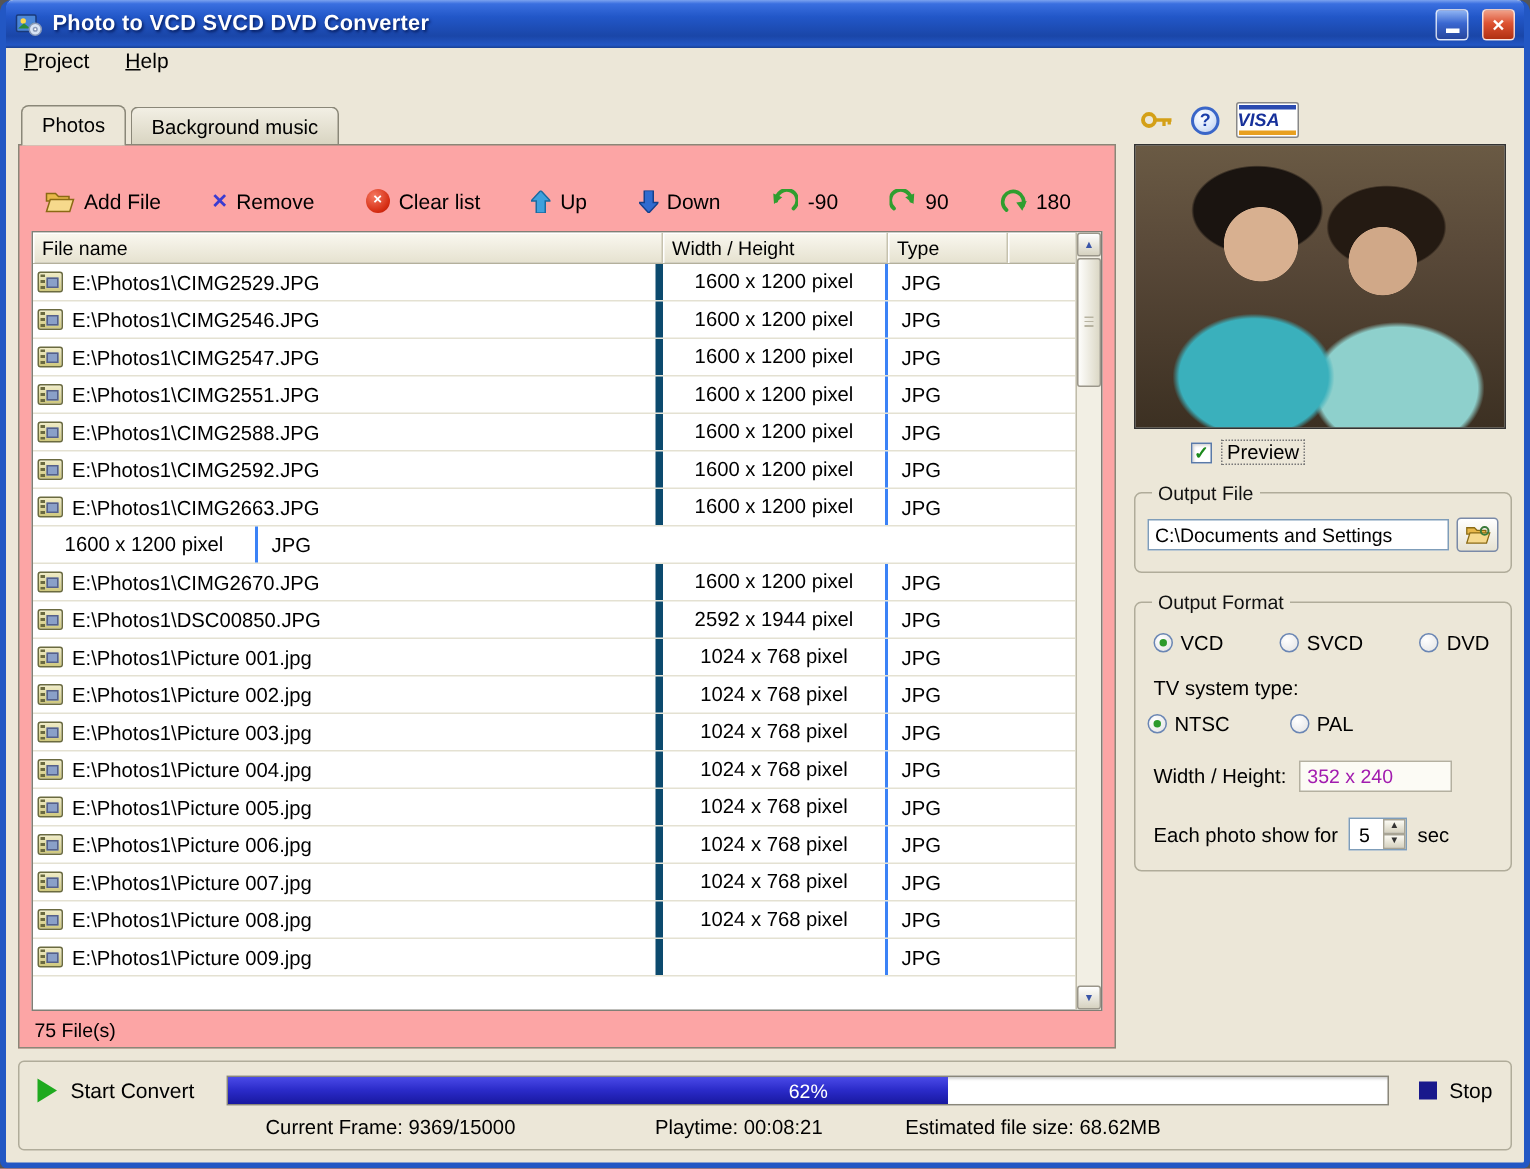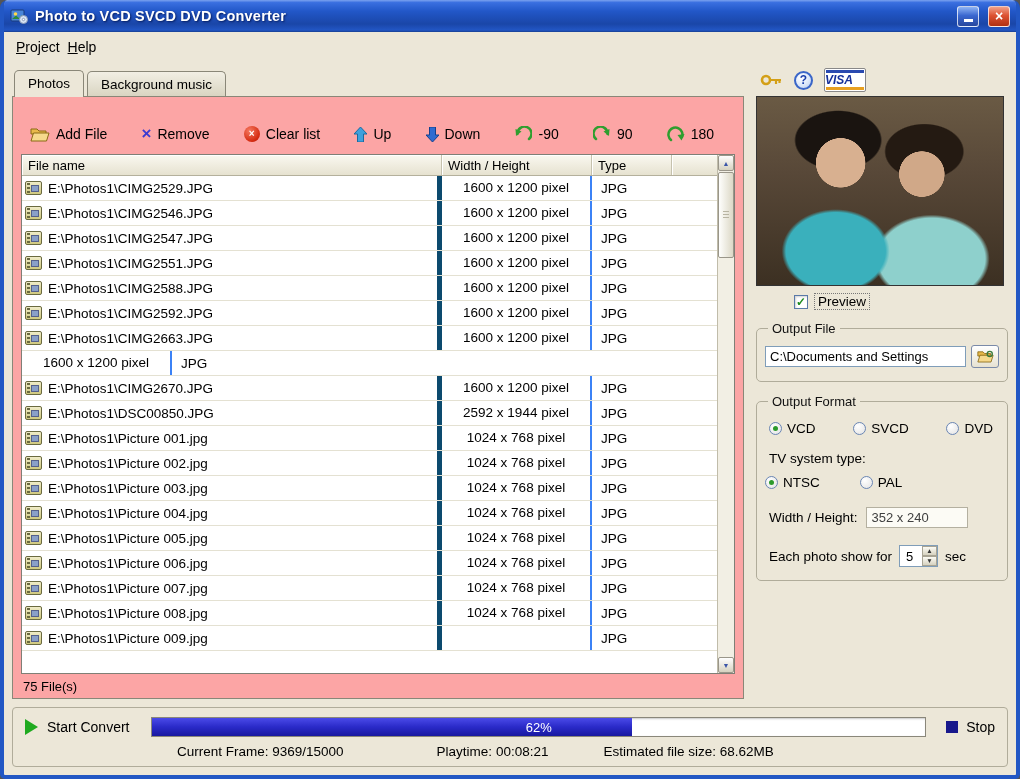--- a/index.html
+++ b/index.html
@@ -28,21 +28,21 @@
   .window-title { flex:1; color:#fff; font-weight:bold; font-size:14.5px; text-shadow:1px 1px 2px rgba(0,20,80,.85); letter-spacing:.2px; }
   .winbtn {
     width:22px; height:21px; border-radius:3px; border:1px solid rgba(255,255,255,.75);
     display:flex; align-items:center; justify-content:center;
     color:#fff; font-weight:bold; font-size:13px; line-height:1; margin-left:2px;
   }
   .winbtn.min { background:linear-gradient(180deg,#8fb4f4,#3a67d0 45%,#27479e); }
   .winbtn.min .minbar { width:9px; height:3px; background:#fff; margin-top:8px; }
   .winbtn.close { background:linear-gradient(180deg,#f0a088,#dd5232 45%,#b03012); font-size:14px; }
   
-  .menubar { height:30px; flex:none; display:flex; align-items:center; gap:8px; padding:12px 12px; font-size:14px; }
+  .menubar { height:30px; flex:none; display:flex; gap:24px; padding:0 12px; font-size:14px; }
   .menu-item { display:inline-block; }
   .menu-item::first-letter { text-decoration:underline; }
   
   .client { flex:1; min-height:0; display:flex; flex-direction:column; padding:6px 8px 8px; }
   .main-row { flex:1; min-height:0; display:flex; gap:12px; }
   .left-col { flex:1; min-width:0; display:flex; flex-direction:column;justify-content:space-between; }
   
   .tabs-row { display:flex; align-items:flex-end; height:28px; padding-left:2px; flex:none; }
   .tab {
     padding:5px 13px 4px; font-size:13.5px;
@@ -113,21 +113,21 @@
   .of-row { display:flex; align-items:center; gap:5px; }
   input.path { flex:1; min-width:0; height:21px; border:1px solid #7f9db9; font-size:13px; padding:1px 4px; font-family:"Liberation Sans", sans-serif; }
   .browse-btn { width:28px; height:23px; flex:none; border:1px solid #7a8aa8; border-radius:3px; background:linear-gradient(#ffffff,#e6e2d2); display:flex; align-items:center; justify-content:center; }
   .fmt-row { display:flex; justify-content:space-between; padding:3px 6px 2px 4px; }
   .radio-opt { display:flex; align-items:center; gap:5px; font-size:13.5px; }
   .radio { width:13px; height:13px; flex:none; border-radius:50%; border:1px solid #6a86b4; background:radial-gradient(circle at 35% 30%, #fff, #e2e2e2); position:relative; }
   .radio.checked::after { content:""; position:absolute; inset:3px; border-radius:50%; background:#2c9a2c; }
   .tv-label { font-size:13.5px; margin:13px 0 0 4px; }
   .tv-row { display:flex; gap:40px; padding:9px 12px 2px 0; }
   .wh-row { display:flex; align-items:center; gap:8px; margin:15px 0 0 4px; font-size:13.5px; }
-  input.wh { width:102px; height:21px; border:1px solid #b4b0a0; background:#fcfbf5; color:#404040; font-size:13px; padding:1px 5px; font-family:"Liberation Sans", sans-serif; }
+  input.wh { width:102px; height:21px; border:1px solid #b4b0a0; background:#fcfbf5; color:#a21caf; font-size:13px; padding:1px 5px; font-family:"Liberation Sans", sans-serif; }
   .dur-row { display:flex; align-items:center; gap:7px; margin:17px 0 0 4px; font-size:13.5px; }
   .spin { display:flex; width:39px; height:22px; border:1px solid #7f9db9; background:#fff; }
   .spin-val { flex:1; display:flex; align-items:center; padding-left:6px; font-size:13px; }
   .spin-btns { width:15px; display:flex; flex-direction:column; }
   .spin-btn { flex:1; font-size:6.5px; display:flex; align-items:center; justify-content:center; background:linear-gradient(#fcfbf4,#d6d2c0); border:1px solid #a8a494; color:#333; line-height:1; }
   
   .bottom-box { flex:none; border:1px solid #b0ac9a; border-radius:4px; margin-top:8px; padding:9px 12px 7px; }
   .convert-row { display:flex; align-items:center; }
   .play-icon { width:0; height:0; border-left:13px solid #1faa1f; border-top:8px solid transparent; border-bottom:8px solid transparent; margin-right:9px; flex:none; }
   .start-label, .stop-label { font-size:14px; white-space:nowrap; }

